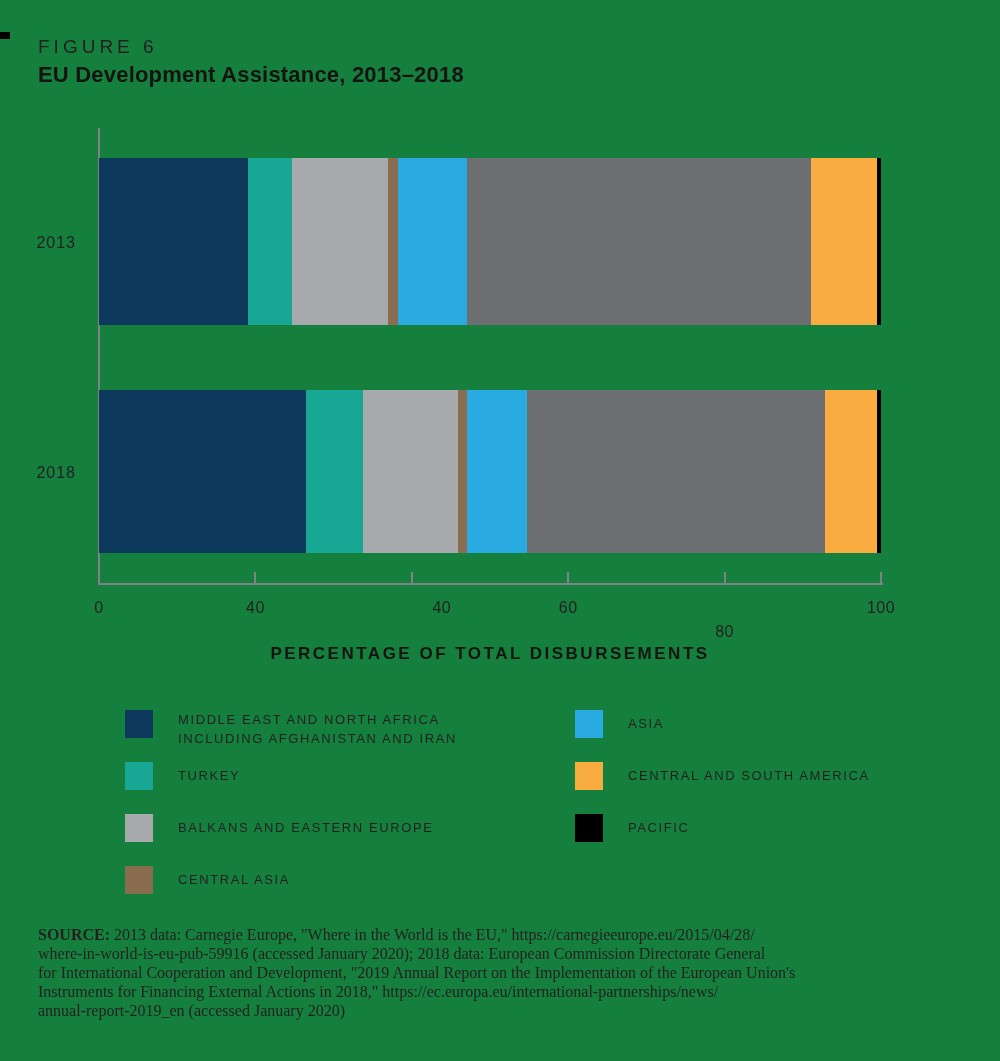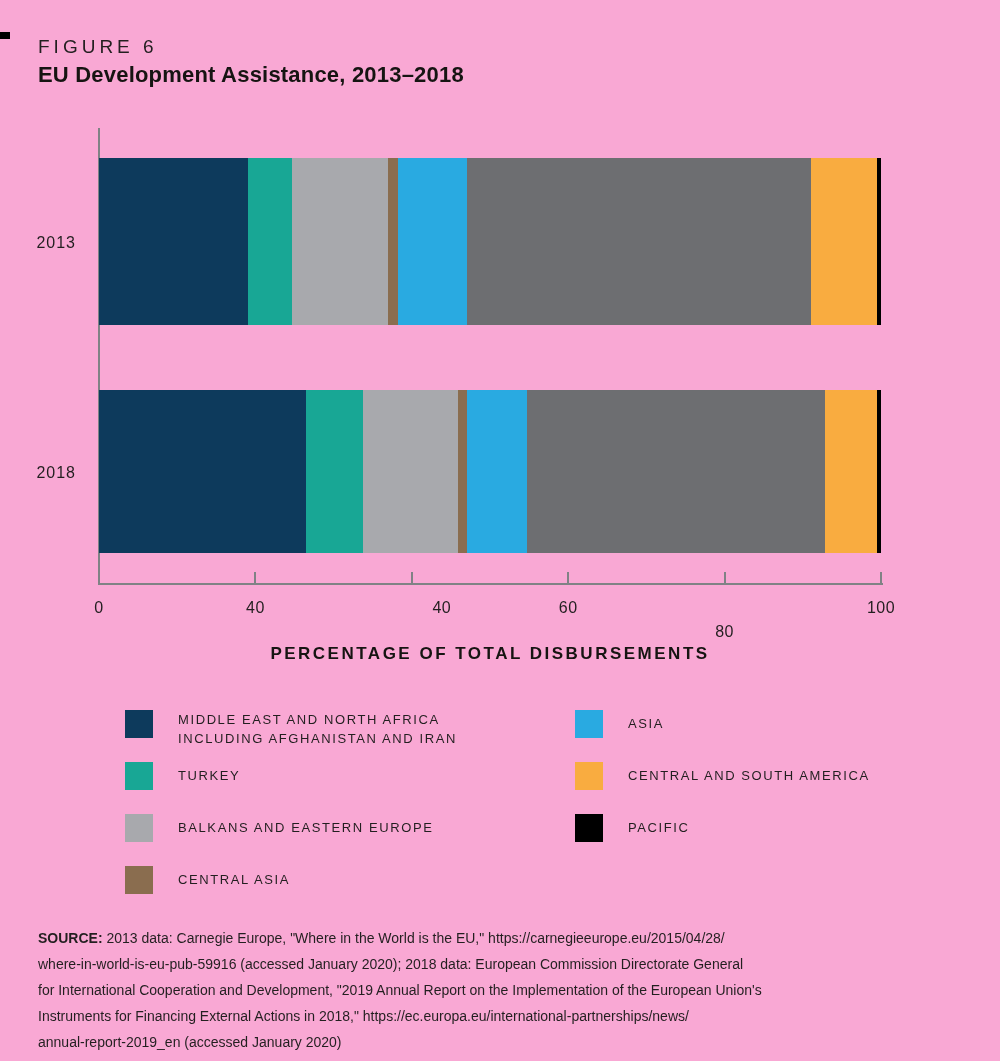--- a/index.html
+++ b/index.html
@@ -1,20 +1,20 @@
 <!DOCTYPE html>
 <html><head>
 <meta charset="utf-8">
 <style>
   * { margin:0; padding:0; box-sizing:border-box; }
   html,body { background:#ffffff; }
   .page {
     position:relative;
     width:1000px; height:1061px;
-    background:#f9a8d4;
+    background:#15803d;
     font-family:"Liberation Sans", sans-serif;
     color:#231f20;
     overflow:hidden;
   }
   .corner-rule { position:absolute; left:0; top:32px; width:10px; height:7px; background:#000; }
 
   .figure-label {
     position:absolute; left:38px; top:36px;
     font-size:19px; font-weight:400; letter-spacing:4px; color:#231f20;
   }
@@ -59,21 +59,21 @@
   .legend-item { display:flex; gap:15px; height:28px; margin-bottom:24px; align-items:flex-start; }
   .swatch { width:28px; height:28px; flex:none; }
   .legend-label {
     font-size:13px; letter-spacing:1.6px; color:#231f20;
     line-height:28px; white-space:pre-line;margin-left:10px;
   }
   .legend-item.two-line .legend-label { line-height:19px; padding-top:0; }
 
   .source {
     position:absolute; left:38px; top:925px; width:930px;
-    font-size:14px; line-height:26px; color:#231f20;
+    font-size:16px; line-height:19px; color:#231f20;font-family:Liberation Serif, serif;
   }
   .source-label { font-weight:700; }
   .source-text { white-space:pre-line; }
 </style>
 </head>
 <body>
 
 <div class="page">
 
   <div class="corner-rule"></div>

